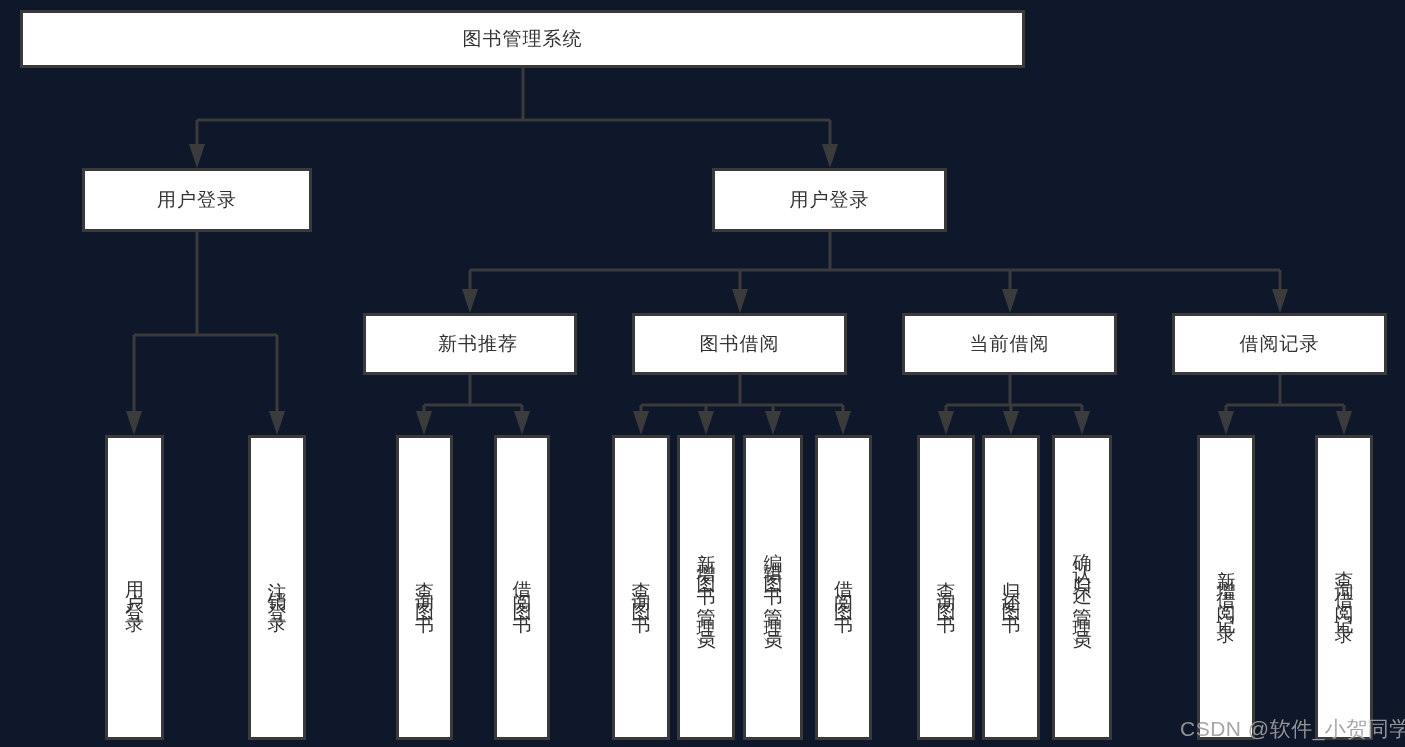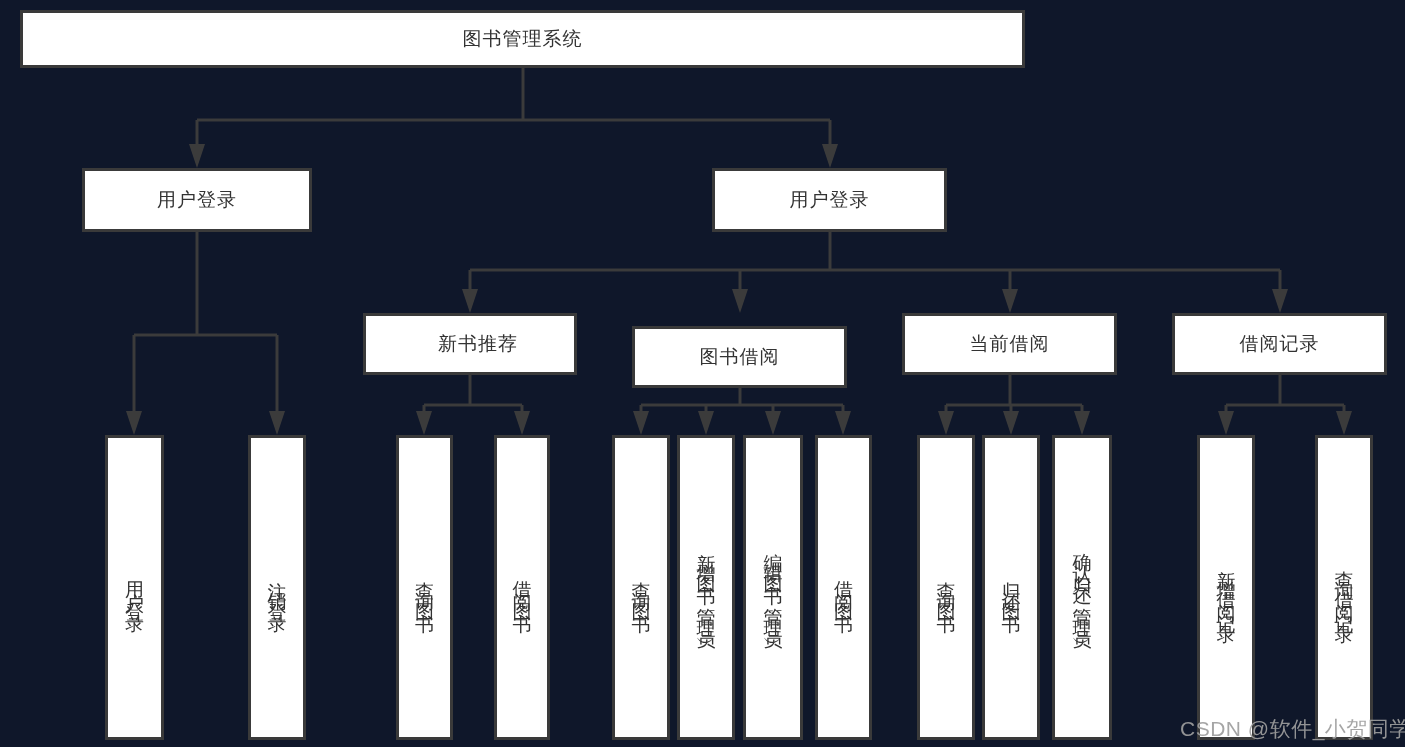--- a/index.html
+++ b/index.html
@@ -37,21 +37,21 @@
     height: 305px;
     font-size: 19px;
   }
   
   #n-root        { left: 20px;  top: 10px;  width: 1005px; height: 58px; }
   
   #n-user-login  { left: 82px;  top: 168px; width: 230px; height: 64px; }
   #n-book-mgmt   { left: 712px; top: 168px; width: 235px; height: 64px; }
   
   #n-newbook     { left: 363px; top: 313px; width: 214px; height: 62px; padding-left: 16px; }
-  #n-borrow      { left: 632px; top: 326px; width: 215px; height: 62px; }
+  #n-borrow      { left: 632px; top: 313px; width: 215px; height: 62px; }
   #n-current     { left: 902px; top: 313px; width: 215px; height: 62px; }
   #n-records     { left: 1172px;top: 313px; width: 215px; height: 62px; }
   
   #l-user-login  { left: 105px;  width: 59px; }
   #l-logout      { left: 248px;  width: 58px; }
   #l-nb-query    { left: 396px;  width: 57px; }
   #l-nb-borrow   { left: 494px;  width: 56px; }
   #l-bb-query    { left: 612px;  width: 58px; }
   #l-bb-add      { left: 677px;  width: 58px; }
   #l-bb-edit     { left: 743px;  width: 60px; }

